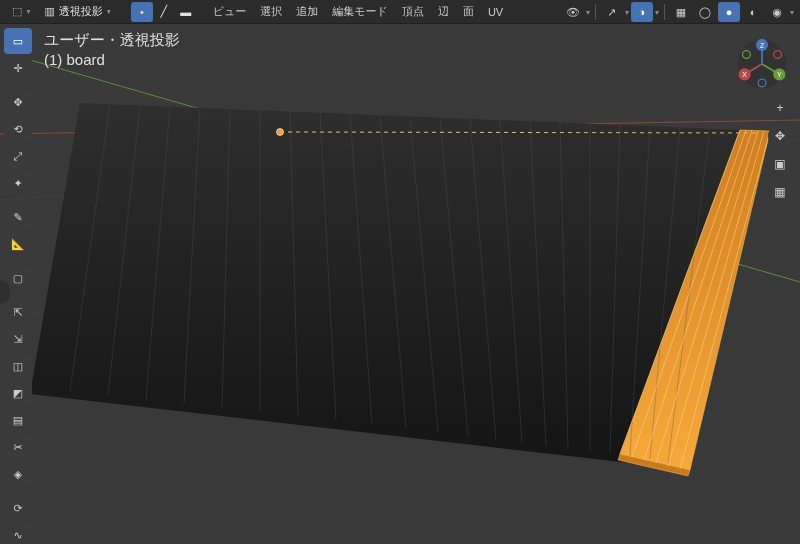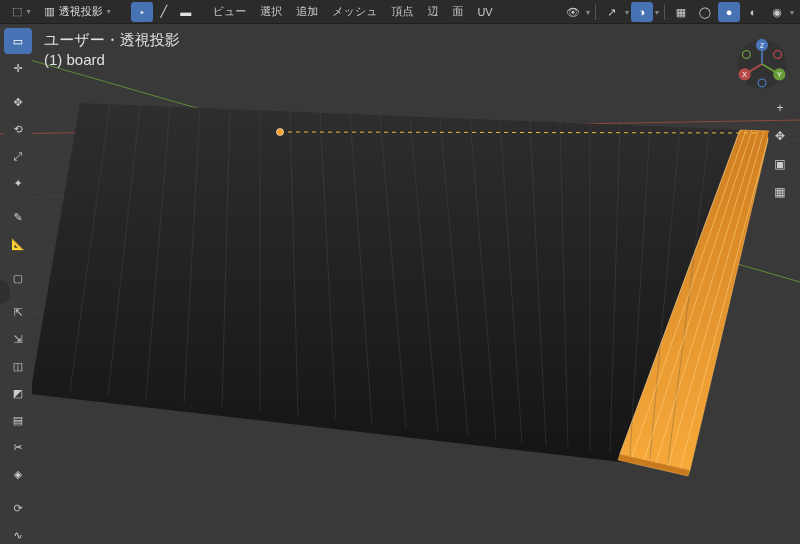--- a/index.html
+++ b/index.html
@@ -193,21 +193,21 @@
   <div class="hdr-sep"></div>
   <div class="hdr-mode-btns">
     <div class="active" title="vertex">•</div>
     <div title="edge">╱</div>
     <div title="face">▬</div>
   </div>
   <div class="hdr-sep"></div>
   <div class="hdr-menu-item">ビュー</div>
   <div class="hdr-menu-item">選択</div>
   <div class="hdr-menu-item">追加</div>
-  <div class="hdr-menu-item">メッシュ</div>
+  <div class="hdr-menu-item">編集モード</div>
   <div class="hdr-menu-item">頂点</div>
   <div class="hdr-menu-item">辺</div>
   <div class="hdr-menu-item">面</div>
   <div class="hdr-menu-item">UV</div>
 
   <div class="hdr-right">
     <div class="hdr-icon-btn">👁</div>
     <span class="chev">▾</span>
     <div class="hdr-divider"></div>
     <div class="hdr-icon-btn">↗</div>

